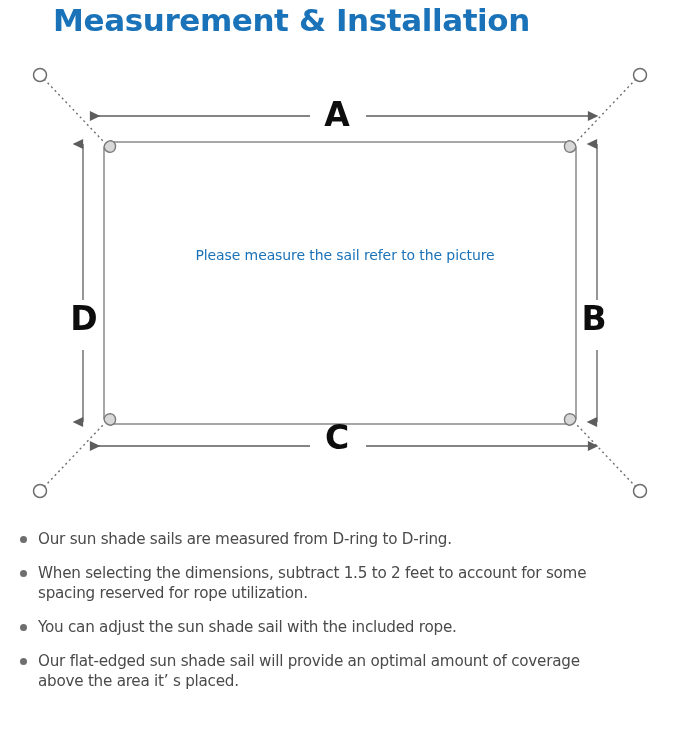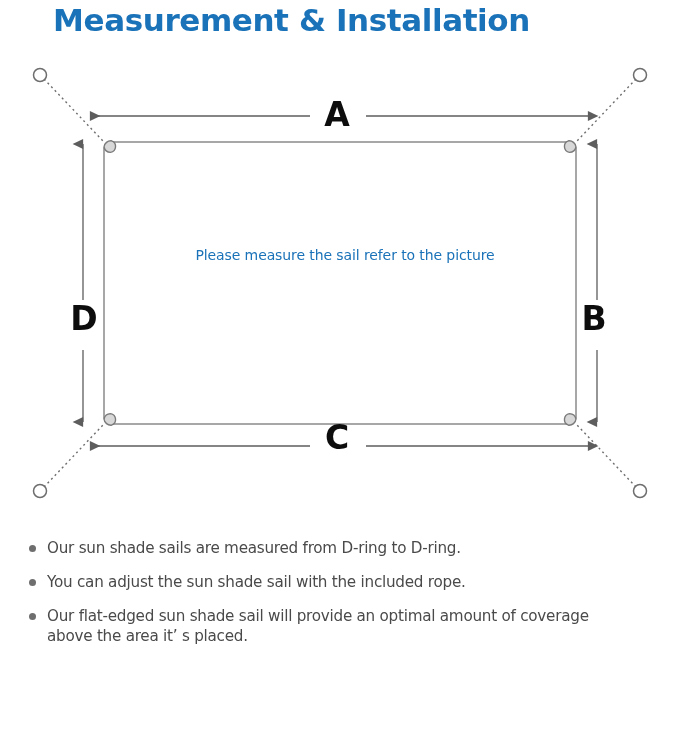--- a/index.html
+++ b/index.html
@@ -83,21 +83,21 @@
     line-height: 1.2;
   }
 
   
   #notes-list {
     position: absolute;
     left: 0;
     top: 521px;
     width: 621px;
     list-style: none;
-    margin: 17px;
+    margin: 8px;
     padding: 0;
   }
   .note-item {
     position: relative;
     padding-left: 30px;
     padding-right: 10px;
     margin-bottom: 14px;
     font-family: "DejaVu Sans", sans-serif;
     font-size: 15.2px;
     line-height: 1.32;
@@ -194,19 +194,23 @@
 
 </div>
 
 <ul id="notes-list">
   <li class="note-item">
     <span class="note-bullet"></span>
     <span>Our sun shade sails are measured from D-ring to D-ring.</span>
   </li>
   <li class="note-item">
     <span class="note-bullet"></span>
+    <span>When selecting the dimensions, subtract 1.5 to 2 feet to account for some spacing reserved for rope utilization.</span>
+  </li>
+  <li class="note-item">
+    <span class="note-bullet"></span>
     <span>You can adjust the sun shade sail with the included rope.</span>
   </li>
   <li class="note-item">
     <span class="note-bullet"></span>
     <span>Our flat-edged sun shade sail will provide an optimal amount of coverage above the area it’ s placed.</span>
   </li>
 </ul>
 
 </body></html>

